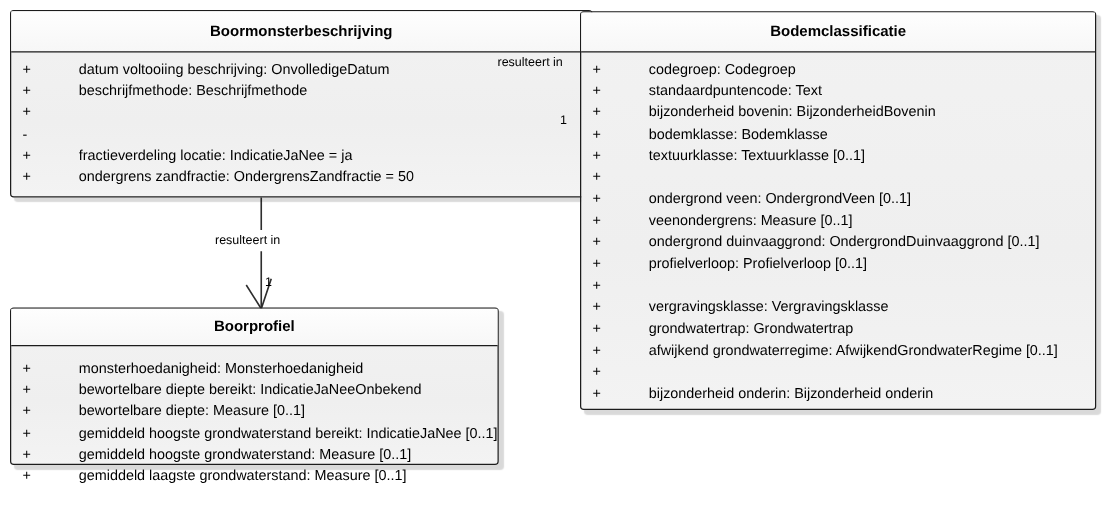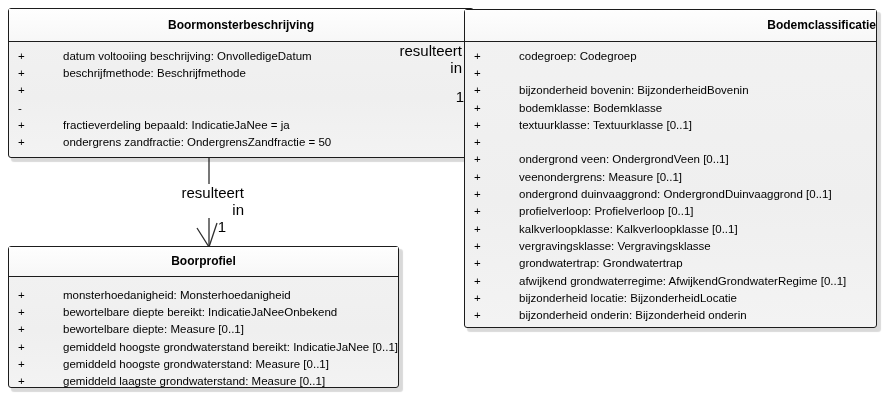--- a/index.html
+++ b/index.html
@@ -28,22 +28,22 @@
     border-bottom: 1.4px solid #1c1c1c;
     background: linear-gradient(180deg, #fefefe 0%, #f7f7f7 100%);
     text-align: center;
     font-weight: bold;
     font-size: 12px;
     overflow: hidden;
   }
   #box-boormonster { left: 8px; top: 8px; width: 466px; height: 150px; }
   #box-boormonster .class-header { height: 32px; line-height: 32px; }
   #box-bodem { left: 464px; top: 9px; width: 413px; height: 319px; }
-  #box-bodem .class-header { height: 31px; line-height: 31px; text-align: right; }
-  #box-boorprofiel { left: 8px; top: 246px; width: 391px; height: 142px; }
+  #box-bodem .class-header { height: 31px; line-height: 31px; }
+  #box-boorprofiel { left: 8px; top: 246px; width: 391px; height: 126px; }
   #box-boorprofiel .class-header { height: 29px; line-height: 29px; }
   .attr-list { padding-top: 5px; }
   #box-boorprofiel .attr-list { padding-top: 9px; }
   .attr-row {
     display: flex;
     align-items: center;
     height: 17.3px;
     font-size: 11.5px;
     white-space: nowrap;
   }
@@ -56,22 +56,22 @@
   }
   .attr-text { overflow: hidden; margin-left: 24px; }
   #connector-svg {
     position: absolute;
     left: 0; top: 0;
     width: 887px; height: 410px;
     z-index: 1;
   }
   .edge-label {
     position: absolute;
-    font-size: 15px;
-    text-align: right;
+    font-size: 10px;
+    text-align: left;
     z-index: 3;
     line-height: 17px;
   }
   #h-label { left: 398px; top: 42px; width: 64px; }
   #h-mult  { left: 448px; top: 88px; width: 16px; }
   #v-label { left: 172px; top: 184px; width: 72px; background: #ffffff; }
   #v-mult  { left: 212px; top: 218px; width: 14px; }
 </style>
 </head>
 <body>
@@ -106,38 +106,39 @@
         <span class="attr-text">beschrijfmethode: Beschrijfmethode</span>
       </div>
       <div class="attr-row">
         <span class="vis">+</span>
       </div>
       <div class="attr-row">
         <span class="vis">-</span>
       </div>
       <div class="attr-row">
         <span class="vis">+</span>
-        <span class="attr-text">fractieverdeling bepaald: IndicatieJaNee = ja</span>
+        <span class="attr-text">fractieverdeling locatie: IndicatieJaNee = ja</span>
       </div>
       <div class="attr-row">
         <span class="vis">+</span>
         <span class="attr-text">ondergrens zandfractie: OndergrensZandfractie = 50</span>
       </div>
     </div>
   </div>
 
   <div class="class-box" id="box-bodem">
     <div class="class-header">Bodemclassificatie</div>
     <div class="attr-list">
       <div class="attr-row">
         <span class="vis">+</span>
         <span class="attr-text">codegroep: Codegroep</span>
       </div>
       <div class="attr-row">
         <span class="vis">+</span>
+        <span class="attr-text">standaardpuntencode: Text</span>
       </div>
       <div class="attr-row">
         <span class="vis">+</span>
         <span class="attr-text">bijzonderheid bovenin: BijzonderheidBovenin</span>
       </div>
       <div class="attr-row">
         <span class="vis">+</span>
         <span class="attr-text">bodemklasse: Bodemklasse</span>
       </div>
       <div class="attr-row">
@@ -158,37 +159,35 @@
       <div class="attr-row">
         <span class="vis">+</span>
         <span class="attr-text">ondergrond duinvaaggrond: OndergrondDuinvaaggrond [0..1]</span>
       </div>
       <div class="attr-row">
         <span class="vis">+</span>
         <span class="attr-text">profielverloop: Profielverloop [0..1]</span>
       </div>
       <div class="attr-row">
         <span class="vis">+</span>
-        <span class="attr-text">kalkverloopklasse: Kalkverloopklasse [0..1]</span>
       </div>
       <div class="attr-row">
         <span class="vis">+</span>
         <span class="attr-text">vergravingsklasse: Vergravingsklasse</span>
       </div>
       <div class="attr-row">
         <span class="vis">+</span>
         <span class="attr-text">grondwatertrap: Grondwatertrap</span>
       </div>
       <div class="attr-row">
         <span class="vis">+</span>
         <span class="attr-text">afwijkend grondwaterregime: AfwijkendGrondwaterRegime [0..1]</span>
       </div>
       <div class="attr-row">
         <span class="vis">+</span>
-        <span class="attr-text">bijzonderheid locatie: BijzonderheidLocatie</span>
       </div>
       <div class="attr-row">
         <span class="vis">+</span>
         <span class="attr-text">bijzonderheid onderin: Bijzonderheid onderin</span>
       </div>
     </div>
   </div>
 
   <div class="class-box" id="box-boorprofiel">
     <div class="class-header">Boorprofiel</div>

